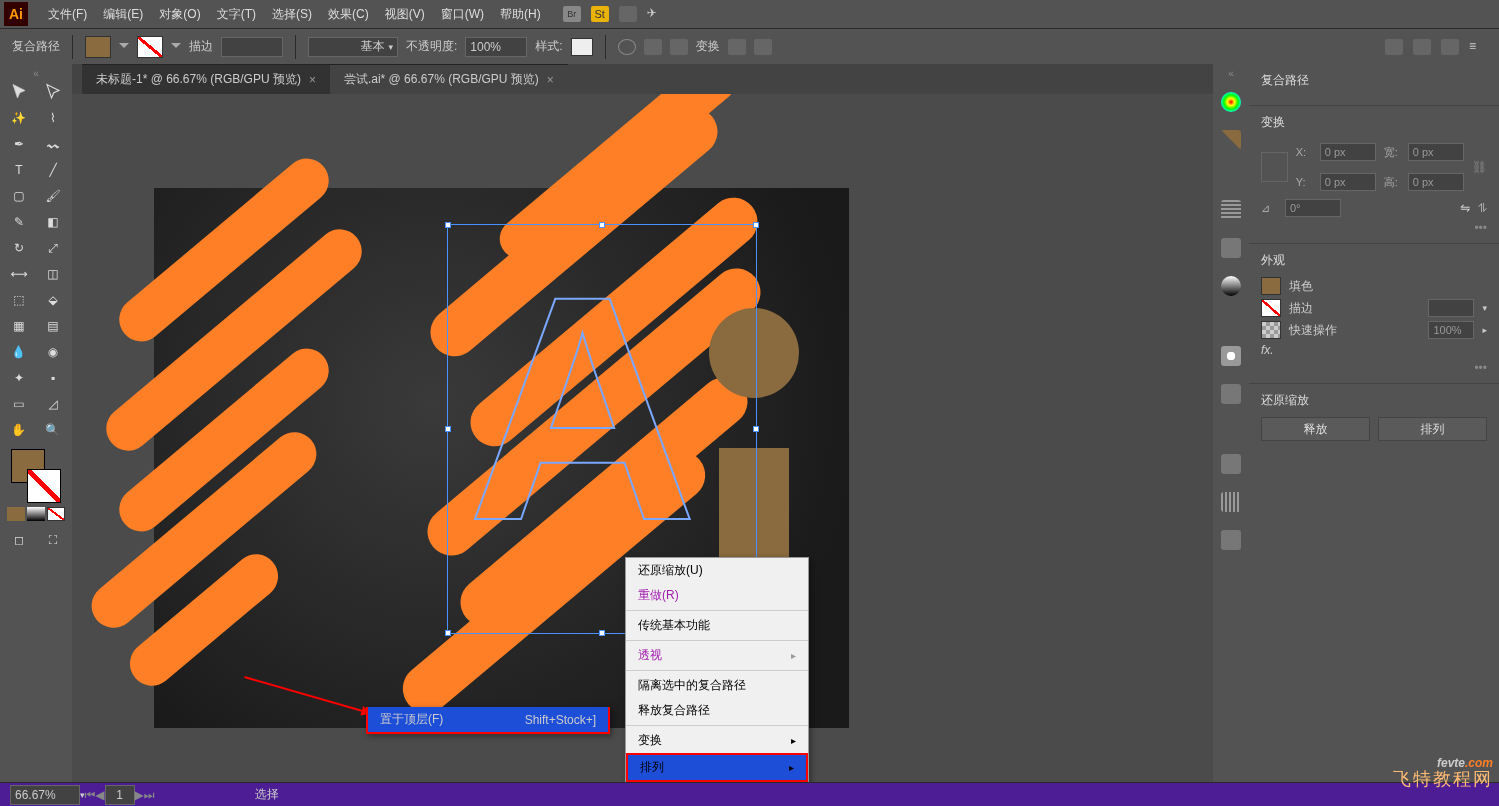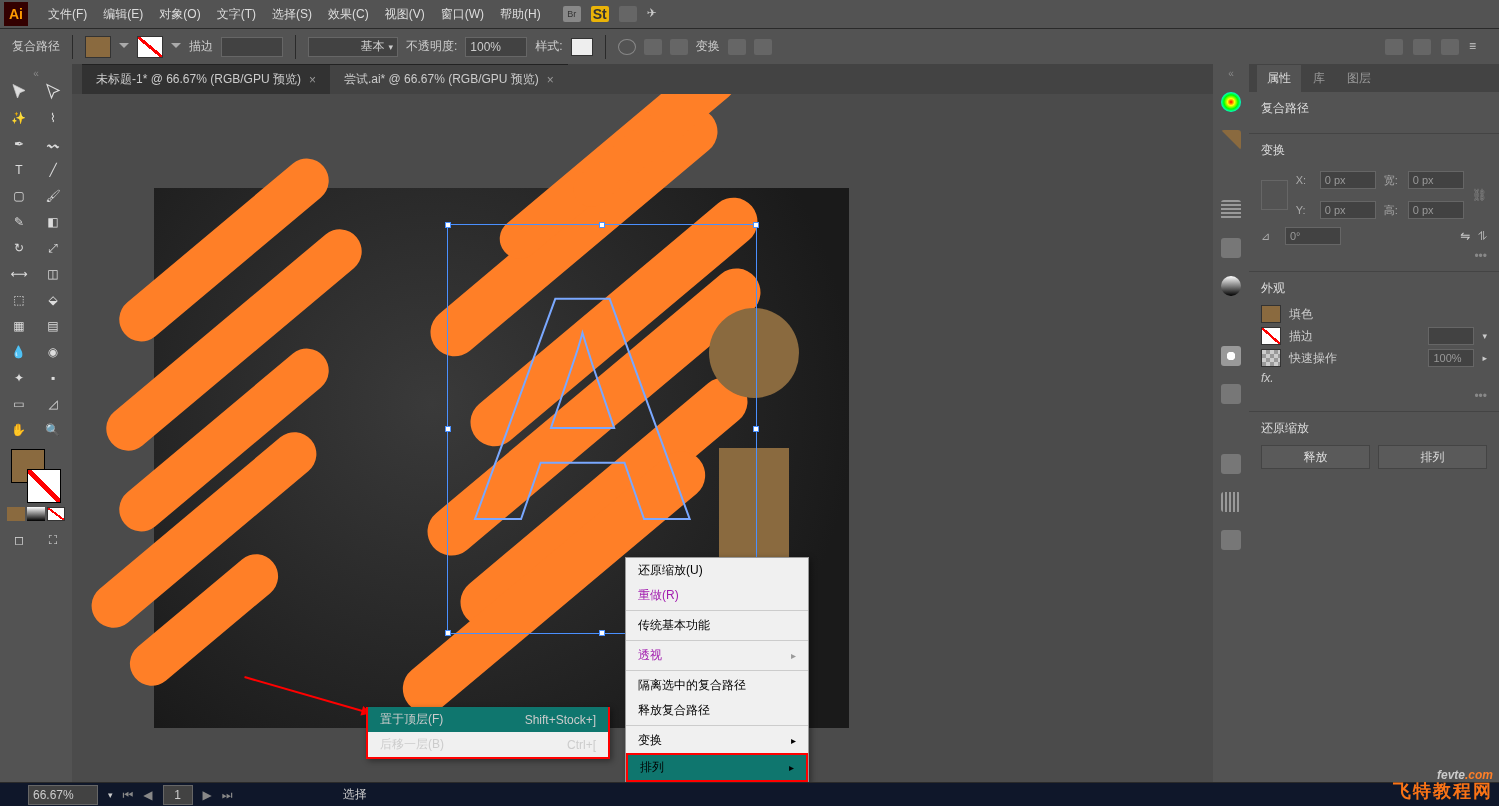--- a/index.html
+++ b/index.html
@@ -51,60 +51,60 @@
 .h-tl{top:-3px;left:-3px}.h-tm{top:-3px;left:50%;margin-left:-3px}.h-tr{top:-3px;right:-3px}
 .h-ml{top:50%;left:-3px;margin-top:-3px}.h-mr{top:50%;right:-3px;margin-top:-3px}
 .h-bl{bottom:-3px;left:-3px}.h-bm{bottom:-3px;left:50%;margin-left:-3px}.h-br{bottom:-3px;right:-3px}
 .arrow{position:absolute;left:170px;top:600px;width:130px;height:2px;background:red;transform:rotate(16deg)}
 .arrow::after{content:"";position:absolute;right:-2px;top:-4px;border-left:10px solid red;border-top:5px solid transparent;border-bottom:5px solid transparent}
 .ctx{position:absolute;background:#f0f0f0;border:1px solid #999;box-shadow:2px 2px 6px rgba(0,0,0,.4);color:#000}
 .ctx1{left:553px;top:463px;width:184px}
 .ctx2{left:294px;top:613px;width:244px;border:2px solid red;border-top:none}
 .ctx-item{padding:4px 12px;color:#000;display:flex;justify-content:space-between;align-items:center}
 .ctx-item.disabled{color:#a21caf}
-.ctx-item.hl{background:#0f766e}
+.ctx-item.hl{background:#1d4ed8}
 .ctx-item.sub::after{content:"▸";color:#000;font-size:10px}
 .ctx-item.disabled.sub::after{color:#999}
 .ctx-sep{height:1px;background:#ccc;margin:2px 0}
 .ctx-hl-border{border:2px solid red}
 .right-dock{width:36px;background:#535353;display:flex;flex-direction:column;align-items:center;padding-top:28px;gap:18px}
 .dicon{width:20px;height:20px;background:#777;border-radius:3px}
 .panels{width:250px;background:#535353;display:flex;flex-direction:column}
 .ptabs{height:28px;background:#434343;display:flex;align-items:flex-end;padding-left:8px;gap:2px}
 .ptab{padding:5px 10px;color:#999}
 .ptab.active{background:#535353;color:#ddd}
 .psec{padding:8px 12px;border-bottom:1px solid #444}
 .psec-title{color:#ddd;margin-bottom:8px}
 .prow{display:flex;align-items:center;gap:8px;margin:4px 0}
 .pfield{width:56px;height:18px;background:#424242;border:1px solid #666;padding:1px 4px;color:#999;font-size:11px}
 .plabel{color:#aaa;font-size:11px;width:16px}
 .pbtn{flex:1;height:24px;background:#5a5a5a;border:1px solid #444;color:#ddd;display:flex;align-items:center;justify-content:center;cursor:pointer}
-.statusbar{height:24px;background:#0f172a;display:flex;align-items:center;padding:0 28px;gap:10px;border-top:1px solid #2a2a2a}
-.watermark{position:absolute;right:6px;bottom:6px;text-align:right;line-height:1}
+.statusbar{height:24px;background:#4c1d95;display:flex;align-items:center;padding:0 10px;border-top:1px solid #2a2a2a}
+.watermark{position:absolute;right:6px;bottom:18px;text-align:right;line-height:1}
 .watermark .l1{font-size:20px;font-weight:bold;color:#fff;font-style:italic}
 .watermark .l1 .o{color:#ff7f27}
-.watermark .l2{font-size:18px;font-weight:bold;color:#f97316;letter-spacing:2px}
+.watermark .l2{font-size:18px;font-weight:normal;color:#fdba74;letter-spacing:2px}
 </style>
 </head>
 <body>
 
 <div class="menubar">
   <div class="ai-logo">Ai</div>
   <div class="menu-item">文件(F)</div>
   <div class="menu-item">编辑(E)</div>
   <div class="menu-item">对象(O)</div>
   <div class="menu-item">文字(T)</div>
   <div class="menu-item">选择(S)</div>
   <div class="menu-item">效果(C)</div>
   <div class="menu-item">视图(V)</div>
   <div class="menu-item">窗口(W)</div>
   <div class="menu-item">帮助(H)</div>
   <div style="margin-left:14px;display:flex;gap:10px">
     <div class="ricon" style="background:#888;display:flex;align-items:center;justify-content:center;color:#333;font-size:9px;font-weight:normal">Br</div>
-    <div class="ricon" style="background:#eab308;display:flex;align-items:center;justify-content:center;color:#333;font-size:14px;font-weight:bold">St</div>
+    <div class="ricon" style="background:#eab308;display:flex;align-items:center;justify-content:center;color:#333;font-size:11px;font-weight:normal">St</div>
     <div class="ricon"></div>
     <div class="ricon" style="background:transparent">✈</div>
   </div>
 </div>
 
 <div class="ctrlbar">
   <span class="clabel">复合路径</span>
   <div class="sep"></div>
   <div class="swatch brown"></div>
     <div class="cdrop"></div>
@@ -276,24 +276,20 @@
         <div class="ctx-item sub">变换</div>
         <div class="ctx-item sub hl ctx-hl-border">排列</div>
 
       </div>
 
       <div class="ctx ctx2">
         <div class="ctx-item hl">
             <span>置于顶层(F)</span>
             <span>Shift+Stock+]</span>
           </div>
-        <div class="ctx-item">
-            <span>后移一层(B)</span>
-            <span>Ctrl+[</span>
-          </div>
 
       </div>
     </div>
   </div>
 
   <div class="right-dock">
     <div style="color:#888;font-size:10px;position:absolute;top:68px">«</div>
     <div class="dicon" style="background:radial-gradient(circle,#f00,#ff0,#0f0,#0ff,#00f);border-radius:50%"></div>
     <div class="dicon" style="background:#8a6a3f;clip-path:polygon(0 0,100% 0,100% 100%)"></div>
     <div style="height:14px"></div>
@@ -303,25 +299,20 @@
     <div style="height:14px"></div>
     <div class="dicon" style="background:radial-gradient(circle,#fff 30%,#999 31%)"></div>
     <div class="dicon"></div>
     <div style="height:14px"></div>
     <div class="dicon"></div>
     <div class="dicon" style="background:repeating-linear-gradient(90deg,#999,#999 2px,#535353 2px,#535353 4px)"></div>
     <div class="dicon"></div>
   </div>
 
   <div class="panels">
-    <div class="ptabs">
-      <div class="ptab active">属性</div>
-      <div class="ptab">库</div>
-      <div class="ptab">图层</div>
-    </div>
     <div class="psec">
       <div class="psec-title">复合路径</div>
     </div>
     <div class="psec">
       <div class="psec-title">变换</div>
       <div class="prow">
         <div style="width:30px;height:30px;border:1px solid #666;display:grid;grid-template:repeat(3,1fr)/repeat(3,1fr)"></div>
         <div style="display:flex;flex-direction:column;gap:4px">
           <div class="prow">
               <span class="plabel">X:</span>

